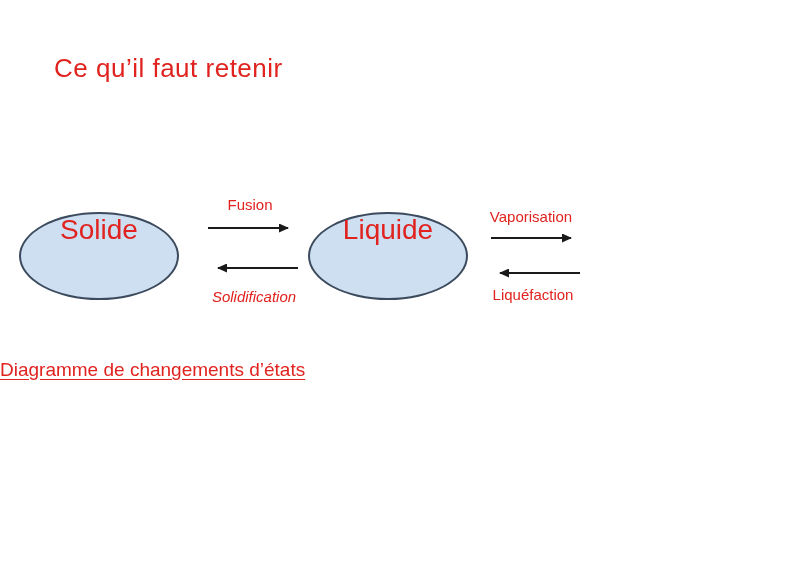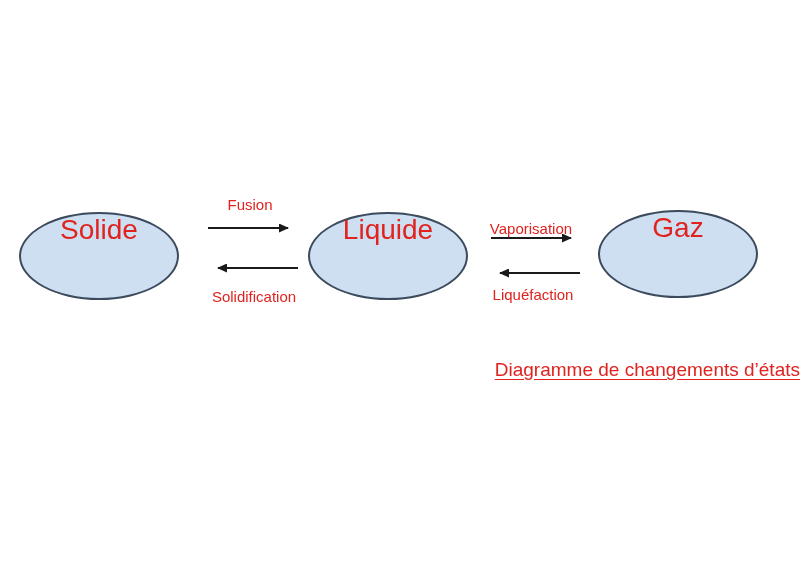--- a/index.html
+++ b/index.html
@@ -54,52 +54,50 @@
     pointer-events: none;
   }
   .transition-label {
     position: absolute;
     transform: translateX(-50%);
     font-size: 15px;
     color: var(--red);
     white-space: nowrap;
   }
   .label-fusion         { left: 250px; top: 196px; }
-  .label-solidification { left: 254px; top: 288px; }
-  .label-vaporisation   { left: 531px; top: 208px; margin-top: 12px; }
+  .label-solidification { left: 254px; top: 288px; font-style: italic; }
+  .label-vaporisation   { left: 531px; top: 208px; }
   .label-liquefaction   { left: 533px; top: 286px; }
   .slide-caption {
     position: absolute;
     left: 0;
     right: 0;
     top: 359px;
-    text-align: right;
+    text-align: left;
     font-size: 19px;
     color: var(--red);
     text-decoration: underline;
     text-underline-offset: 3px;
   }
 </style>
 </head>
 <body>
 
 <div class="slide" style="--red:#e0231f; --fill:#cfdff2; --stroke:#3b4a5c;">
 
+  <div class="slide-title">Ce qu’il faut retenir</div>
 
   <div class="state-ellipse ellipse-solide">
     <span class="state-label">Solide</span>
   </div>
 
   <div class="state-ellipse ellipse-liquide">
     <span class="state-label">Liquide</span>
   </div>
 
-  <div class="state-ellipse ellipse-gaz">
-    <span class="state-label">Gaz</span>
-  </div>
 
   <svg class="arrow-layer" viewBox="0 0 800 566" xmlns="http://www.w3.org/2000/svg">
     <defs>
       <marker id="arrow-head" markerWidth="11" markerHeight="9" refX="9" refY="4.5" orient="auto" markerUnits="userSpaceOnUse">
         <path d="M0,0 L10,4.5 L0,9 Z" fill="#1a1a1a"></path>
       </marker>
     </defs>
     <line x1="208" y1="228" x2="288" y2="228" stroke="#1a1a1a" stroke-width="1.8" marker-end="url(#arrow-head)"></line>
     <line x1="298" y1="268" x2="218" y2="268" stroke="#1a1a1a" stroke-width="1.8" marker-end="url(#arrow-head)"></line>
     <line x1="491" y1="238" x2="571" y2="238" stroke="#1a1a1a" stroke-width="1.8" marker-end="url(#arrow-head)"></line>

